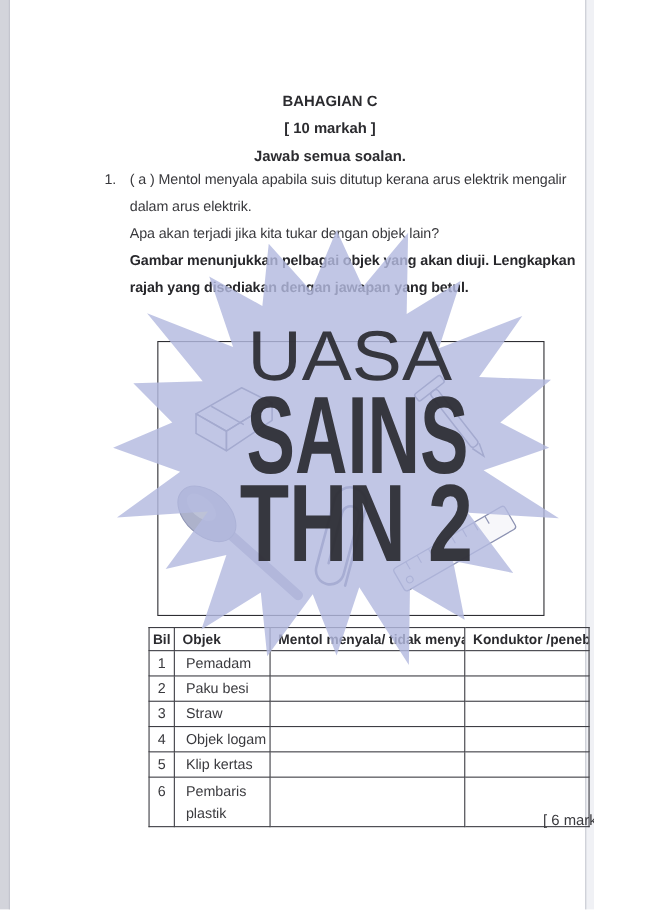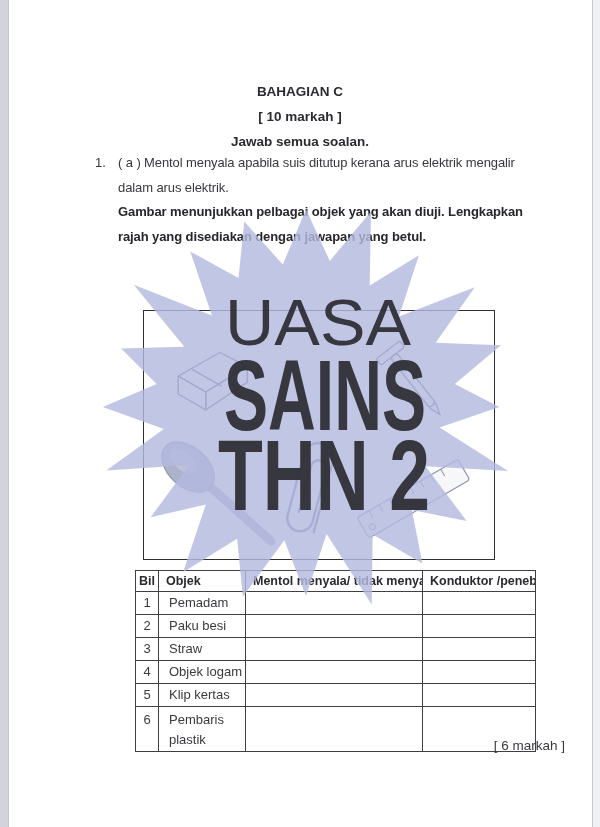--- a/index.html
+++ b/index.html
@@ -1,17 +1,17 @@
 <!DOCTYPE html>
 <html><head>
 <meta charset="utf-8">
 <style>
   html,body { margin:0; padding:0; background:#ffffff; }
   .page {
-    position:relative; width:600px; height:827px; overflow:hidden;
+    position:relative; width:540px; height:827px; overflow:hidden;
     background:#ffffff; font-family:"Liberation Sans", sans-serif;
     color:#38383c;
   }
   .edge-left {
     position:absolute; left:0; top:0; width:8px; height:100%;
     background:#d3d4db; border-right:1px solid #c3c4cc; z-index:1;
   }
   .edge-right {
     position:absolute; right:0; top:0; width:7px; height:100%;
     background:#f0f1f5; border-left:1px solid #c8cad2; z-index:1;
@@ -68,20 +68,21 @@
     <div>[ 10 markah ]</div>
     <div>Jawab semua soalan.</div>
   </div>
 
   <div class="question">
     <div class="qline">
       <span class="qnum">1.</span>
       <span>( a ) Mentol menyala apabila suis ditutup kerana arus elektrik mengalir</span>
     </div>
     <div class="qindent">dalam arus elektrik.</div>
+    <div class="qindent">Apa akan terjadi jika kita tukar dengan objek lain?</div>
     <div class="qindent qbold">Gambar menunjukkan pelbagai objek yang akan diuji. Lengkapkan</div>
     <div class="qindent qbold">rajah yang disediakan dengan jawapan yang betul.</div>
   </div>
 
   <div class="figure-box">
     <svg width="349" height="247" viewBox="0 0 352 250">
 
       <g stroke="#5f6484" fill="rgba(255,255,255,0.35)" stroke-width="1.4" stroke-linejoin="round">
         <polygon points="34,66 76,42 104,56 62,82"></polygon>
         <polygon points="34,66 62,82 62,100 34,84"></polygon>

